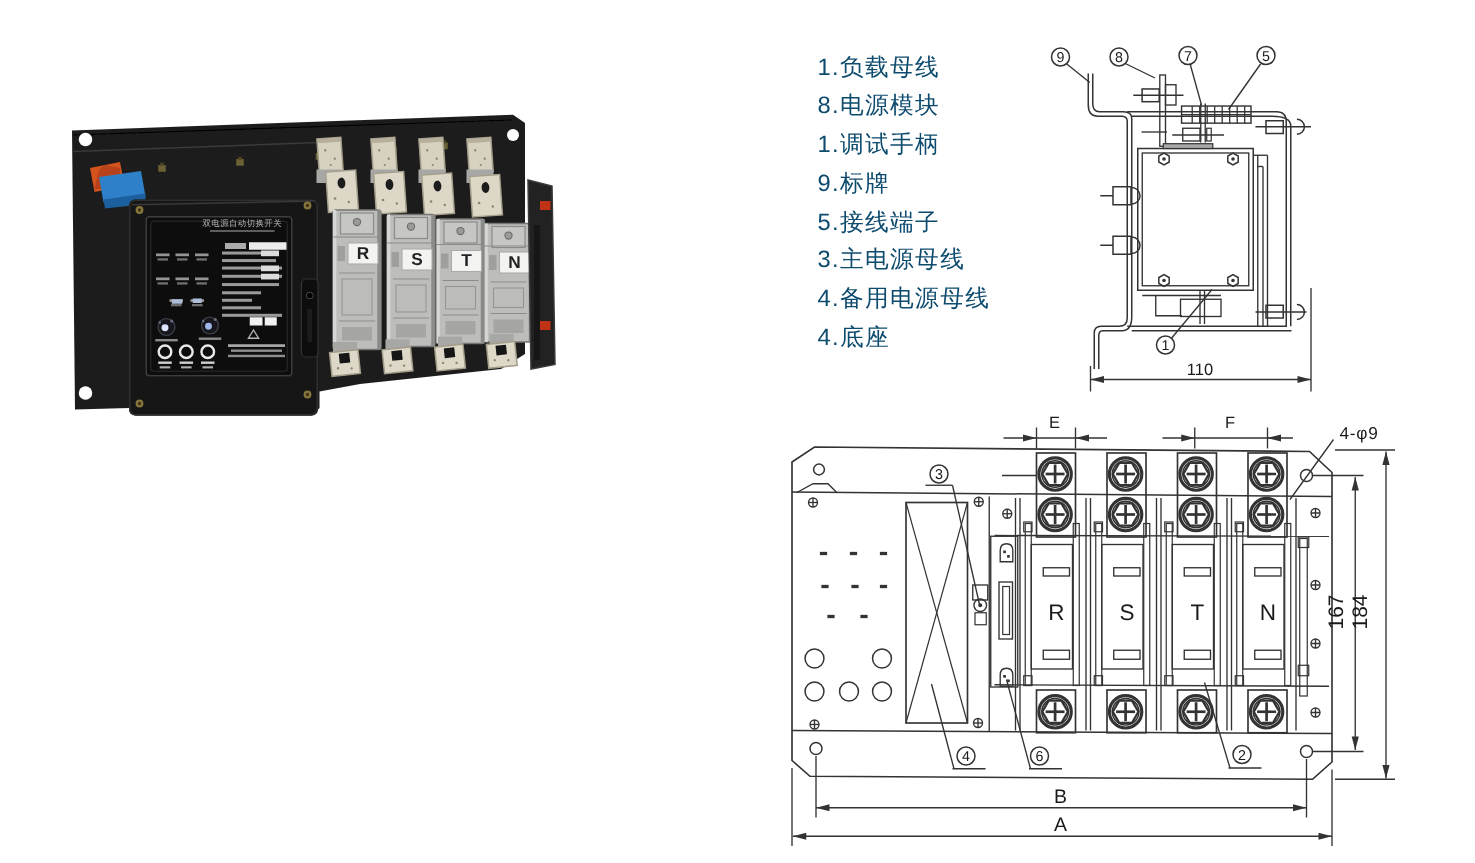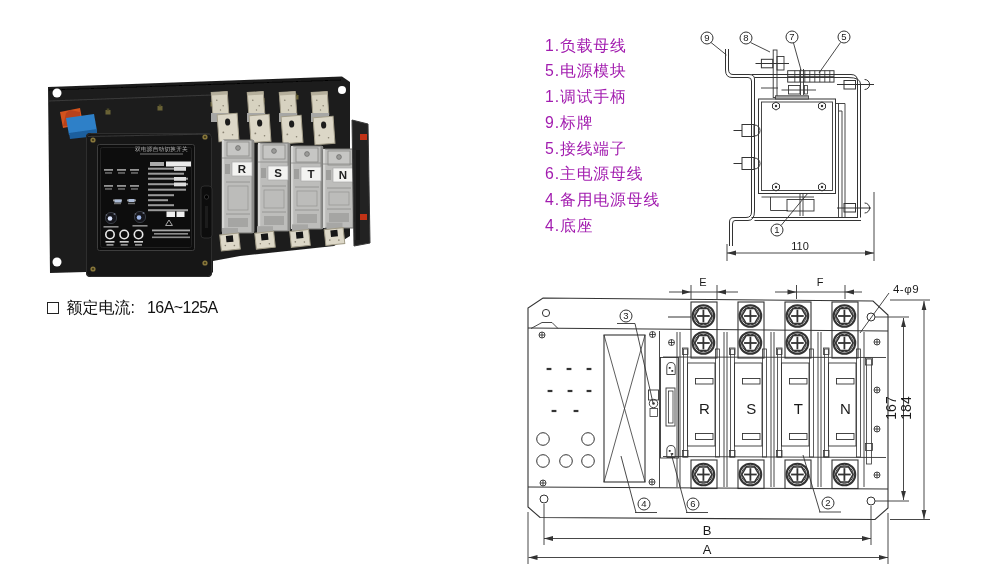--- a/index.html
+++ b/index.html
@@ -1,20 +1,20 @@
 <!DOCTYPE html>
 <html><head>
 <meta charset="utf-8">
 <style>
 html,body{margin:0;padding:0;background:#fff;}
 #page{position:relative;width:983px;height:575px;overflow:hidden;font-family:"Liberation Sans",sans-serif;}
 #cap{position:absolute;left:47px;top:297.5px;font-size:16px;color:#111;}
 #cap .sq{display:inline-block;width:9.5px;height:9.5px;border:1.3px solid #222;margin-right:8px;vertical-align:-1px;}
 #cap .num{margin-left:12px;letter-spacing:-0.55px;}
-#list{position:absolute;left:545px;top:32.5px;font-size:15.8px;color:#a21caf;line-height:25.8px;letter-spacing:0.9px;}
+#list{position:absolute;left:545px;top:32.5px;font-size:15.8px;color:#0c4a6e;line-height:25.8px;letter-spacing:0.9px;}
 svg{position:absolute;left:0;top:0;}
 svg text{font-family:"Liberation Sans",sans-serif;}
 </style>
 </head>
 <body>
 <div id="page">
 <svg width="983" height="575" viewBox="0 0 983 575">
 <defs>
         <filter id="pb" x="-2%" y="-2%" width="104%" height="104%">
           <feGaussianBlur stdDeviation="0.45"></feGaussianBlur>
@@ -607,24 +607,23 @@
 <circle cx="693" cy="504" r="6.0" fill="none" stroke="#333" stroke-width="1"></circle>
 <text x="693" y="507.42" font-size="9.5" text-anchor="middle" fill="#1a1a1a">6</text>
 <line x1="686" y1="512.5" x2="708" y2="512.5" stroke="#333" stroke-width="0.9"></line>
 <line x1="671" y1="453" x2="687" y2="512.5" stroke="#333" stroke-width="0.9"></line>
 <circle cx="828" cy="503" r="6.0" fill="none" stroke="#333" stroke-width="1"></circle>
 <text x="828" y="506.42" font-size="9.5" text-anchor="middle" fill="#1a1a1a">2</text>
 <line x1="819" y1="512" x2="841" y2="512" stroke="#333" stroke-width="0.9"></line>
 <line x1="803" y1="455" x2="820" y2="512" stroke="#333" stroke-width="0.9"></line>
 </g>
 </svg>
-<div id="cap"><span class="sq"></span>额定电流:<span class="num">16A~125A</span></div>
 <div id="list">
       <div>1.负载母线</div>
-      <div>5.电源模块</div>
+      <div>8.电源模块</div>
       <div>1.调试手柄</div>
       <div>9.标牌</div>
       <div>5.接线端子</div>
-      <div>6.主电源母线</div>
+      <div>3.主电源母线</div>
       <div>4.备用电源母线</div>
       <div>4.底座</div>
     </div>
 </div>
 
 </body></html>

